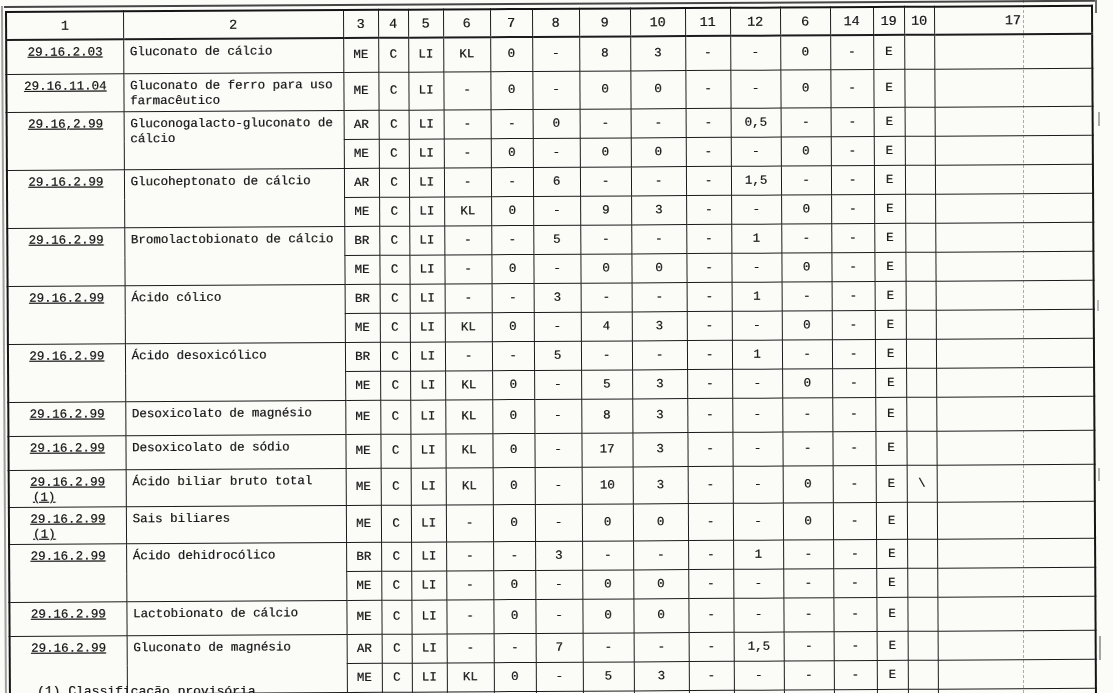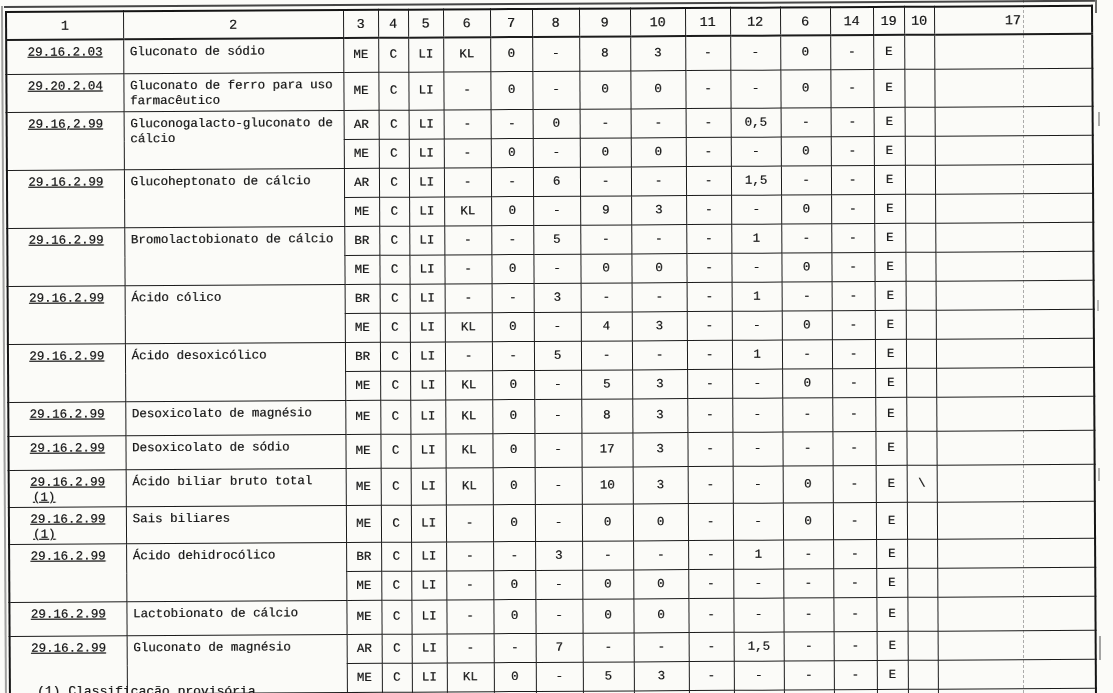--- a/index.html
+++ b/index.html
@@ -119,39 +119,39 @@
             <th>6</th>
             <th>14</th>
             <th>19</th>
             <th>10</th>
             <th>17</th>
           </tr>
       </thead>
       <tbody>
           <tr>
             <td class="c-code" rowspan="1"><span>29.16.2.03</span></td>
-            <td class="c-name" rowspan="1">Gluconato de sódio</td>
+            <td class="c-name" rowspan="1">Gluconato de cálcio</td>
             <td class="c-val">ME</td>
             <td class="c-val">C</td>
             <td class="c-val">LI</td>
             <td class="c-val">KL</td>
             <td class="c-val">0</td>
             <td class="c-val">-</td>
             <td class="c-val">8</td>
             <td class="c-val">3</td>
             <td class="c-val">-</td>
             <td class="c-val">-</td>
             <td class="c-val">0</td>
             <td class="c-val">-</td>
             <td class="c-val">E</td>
             <td class="c-val"></td>
             <td class="c-val"></td>
           </tr>
           <tr>
-            <td class="c-code" rowspan="1"><span>29.20.2.04</span></td>
+            <td class="c-code" rowspan="1"><span>29.16.11.04</span></td>
             <td class="c-name" rowspan="1">Gluconato de ferro para uso farmacêutico</td>
             <td class="c-val">ME</td>
             <td class="c-val">C</td>
             <td class="c-val">LI</td>
             <td class="c-val">-</td>
             <td class="c-val">0</td>
             <td class="c-val">-</td>
             <td class="c-val">0</td>
             <td class="c-val">0</td>
             <td class="c-val">-</td>

